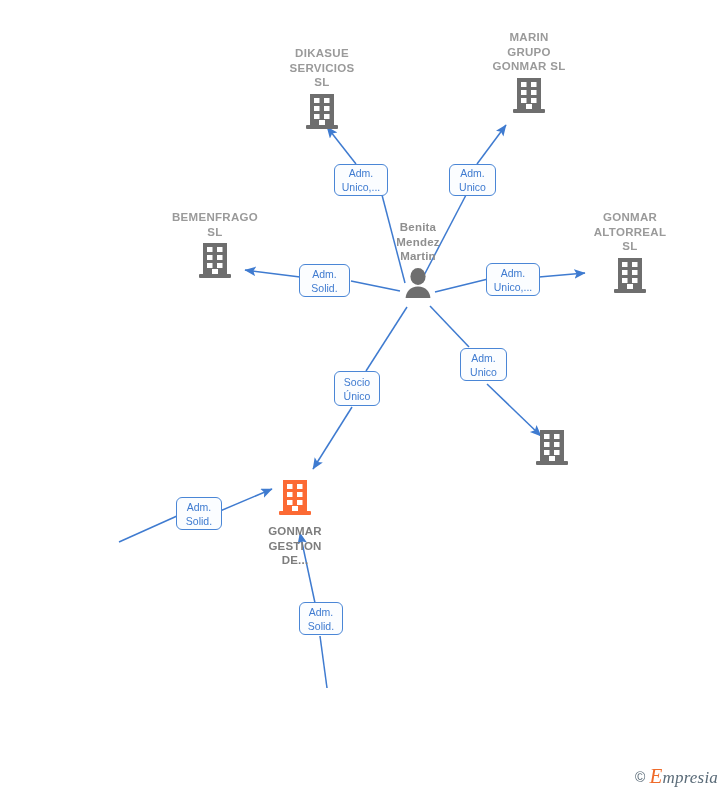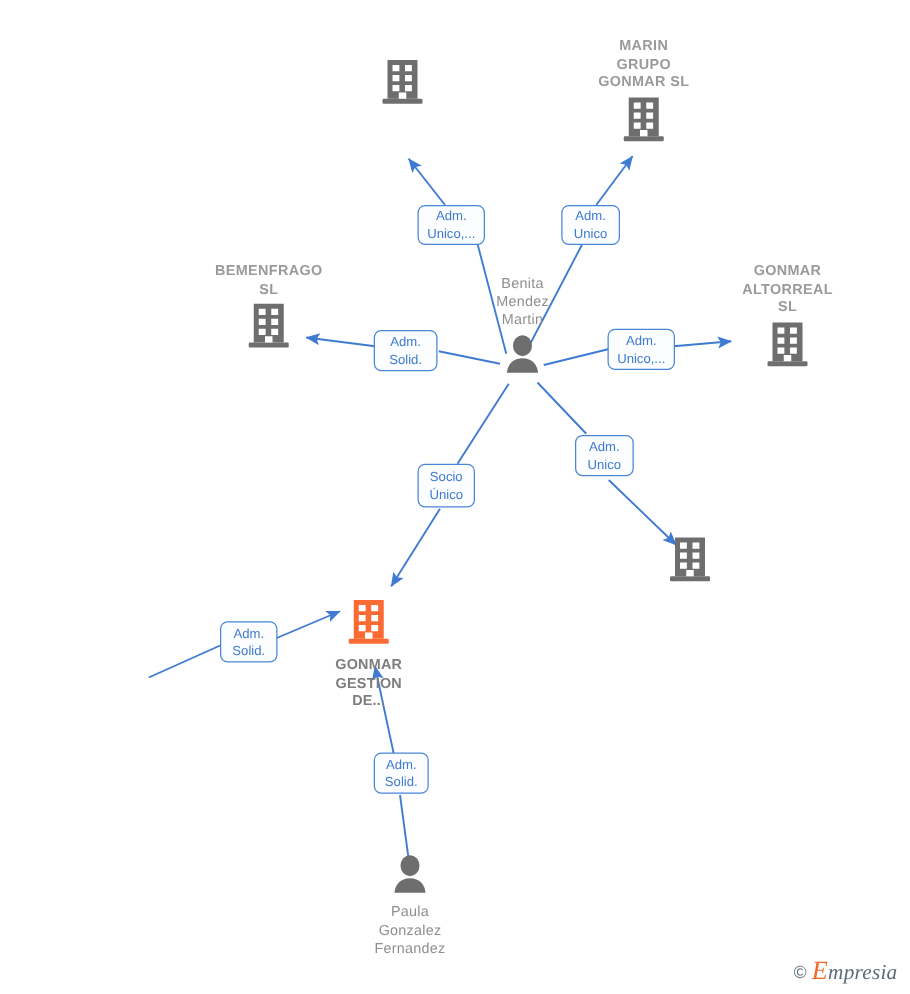--- a/index.html
+++ b/index.html
@@ -18,21 +18,21 @@
   .node .caption{
     text-align:center;
     color:#9a9a9a;
     font-size:11.5px;
     line-height:14.5px;
     letter-spacing:0.2px;
     white-space:pre-line;
     margin-top:2px;
   }
   .node.company .caption{color:#9a9a9a;font-weight:700;letter-spacing:0.3px;}
-  .node.person .caption{color:#8f8f8f;font-weight:400;}
+  .node.person .caption{color:#8f8f8f;font-weight:700;}
   .node.focus .caption{color:#7d7d7d;font-weight:700;}
   .node.caption-above{flex-direction:column-reverse;}
   .node.caption-above .caption{margin-top:0;margin-bottom:2px;}
 
   .reltag{
     position:absolute;
     box-sizing:border-box;
     border:1.6px solid #4a86d6;
     border-radius:6px;
     background:#fbfdff;
@@ -128,23 +128,25 @@
           <rect x="11" y="6" width="5.5" height="5"></rect>
           <rect x="21" y="6" width="5.5" height="5"></rect>
           <rect x="11" y="14" width="5.5" height="5"></rect>
           <rect x="21" y="14" width="5.5" height="5"></rect>
           <rect x="11" y="22" width="5.5" height="5"></rect>
           <rect x="21" y="22" width="5.5" height="5"></rect>
           <rect x="16" y="28" width="6" height="5"></rect>
         </g>
       </svg>
     </span>
-  </div>
-
-  <div class="node company caption-above" style="left:474px;top:30px;width:82px;">
+    <span class="caption">DIKASUE
+SERVICIOS  SL</span>
+  </div>
+
+  <div class="node company caption-above" style="left:488px;top:30px;width:82px;">
     <span class="glyph">
       <svg width="38" height="40" viewBox="0 0 38 40">
         <g fill="#6e6e6e">
           <rect x="7" y="2" width="24" height="31"></rect>
           <rect x="3" y="33" width="32" height="4" rx="1"></rect>
         </g>
         <g fill="#ffffff">
           <rect x="11" y="6" width="5.5" height="5"></rect>
           <rect x="21" y="6" width="5.5" height="5"></rect>
           <rect x="11" y="14" width="5.5" height="5"></rect>
@@ -255,33 +257,20 @@
           <rect x="16" y="28" width="6" height="5"></rect>
         </g>
       </svg>
     </span>
     <span class="caption">GONMAR
 GESTION
 DE...</span>
   </div>
 
 
-  <div class="node person" style="left:284px;top:682px;width:88px;">
-    <span class="glyph">
-      <svg width="36" height="34" viewBox="0 0 36 34">
-        <g fill="#6e6e6e">
-          <ellipse cx="18" cy="10.5" rx="7.6" ry="8.4"></ellipse>
-          <path d="M18 20.5c-7.8 0-12 5.3-12.4 11.6h24.8C30 25.8 25.8 20.5 18 20.5z"></path>
-        </g>
-      </svg>
-    </span>
-    <span class="caption">Paula
-Gonzalez
-Fernandez</span>
-  </div>
 
   <div class="reltag" style="left:334px;top:164px;width:54px;height:32px;">
     <span>Adm.
 Unico,...</span>
   </div>
 
   <div class="reltag" style="left:449px;top:164px;width:47px;height:32px;">
     <span>Adm.
 Unico</span>
   </div>

